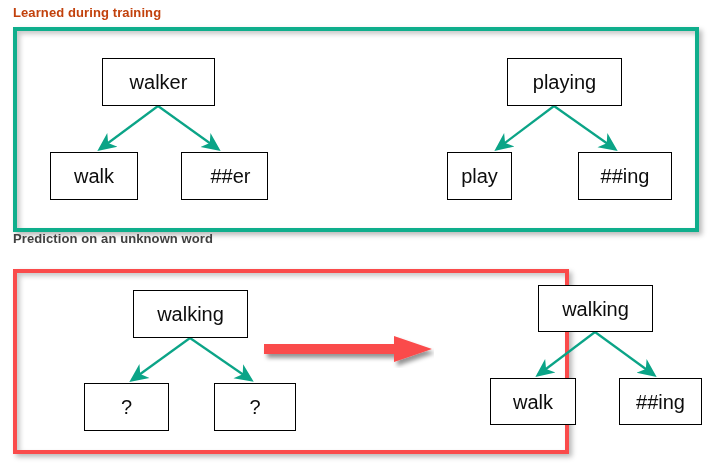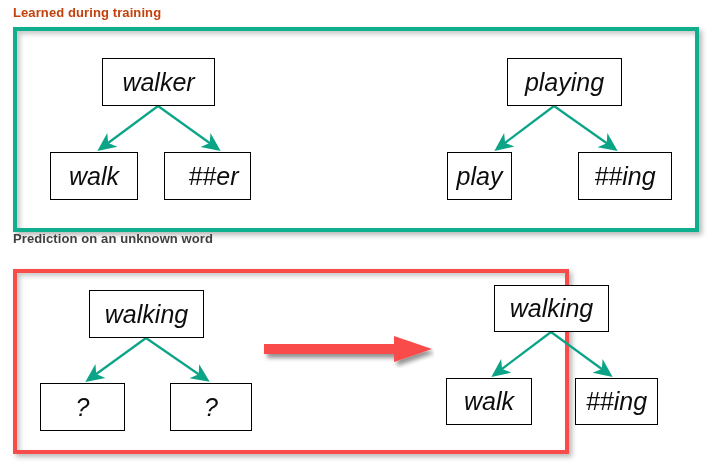--- a/index.html
+++ b/index.html
@@ -52,46 +52,46 @@
     width: 686px;
     height: 205px;
     border: 4px solid #0FAE8C;
   }
   #panel-prediction {
     left: 13px;
     top: 269px;
     width: 556px;
     height: 185px;
     border: 4px solid #FA4B4B;
+    padding-left: 44px;
   }
   .panel-inner {
     position: absolute;
     left: 0; top: 0; right: 0; bottom: 0;
     background: #ffffff;
     box-shadow: inset 3px 3px 5px rgba(0,0,0,0.22);
   }
 
   
   .tree {
     position: absolute;
   }
   .node {
     position: absolute;
     box-sizing: border-box;
     border: 1px solid #000000;
     background: #ffffff;
     display: flex;
     align-items: center;
     justify-content: center;
-    font-size: 25px;
+    font-size: 20px;
     color: #0d0d0d;
     line-height: 1;
     white-space: nowrap;
     z-index: 3;
-    font-style: italic;
   }
   .edges {
     position: absolute;
     left: 0; top: 0;
     overflow: visible;
     z-index: 1;
   }
 
   
   #transition-arrow {
@@ -126,21 +126,21 @@
         <line x1="141" y1="75" x2="83" y2="118" stroke="#0BA487" stroke-width="2.2" marker-end="url(#ah-g1)"></line>
         <line x1="141" y1="75" x2="201" y2="118" stroke="#0BA487" stroke-width="2.2" marker-end="url(#ah-g2)"></line>
       </svg>
 
       <div class="node" style="left:85px; top:27px; width:113px; height:48px;">
         <span>walker</span>
       </div>
       <div class="node" style="left:33px; top:121px; width:88px; height:48px;">
         <span>walk</span>
       </div>
-      <div class="node" style="left:147px; top:121px; width:87px; height:48px;padding-left:12px;">
+      <div class="node" style="left:164px; top:121px; width:87px; height:48px;padding-left:12px;">
         <span>##er</span>
       </div>
     </div>
 
     <div class="tree">
       <svg class="edges" width="686" height="197">
         <defs>
           <marker id="ah-g3" markerWidth="9" markerHeight="9" refX="7" refY="4.5" orient="auto" markerUnits="strokeWidth">
             <path d="M0,0.6 L8.5,4.5 L0,8.4 L2.4,4.5 Z" fill="#0BA487"></path>
           </marker>

